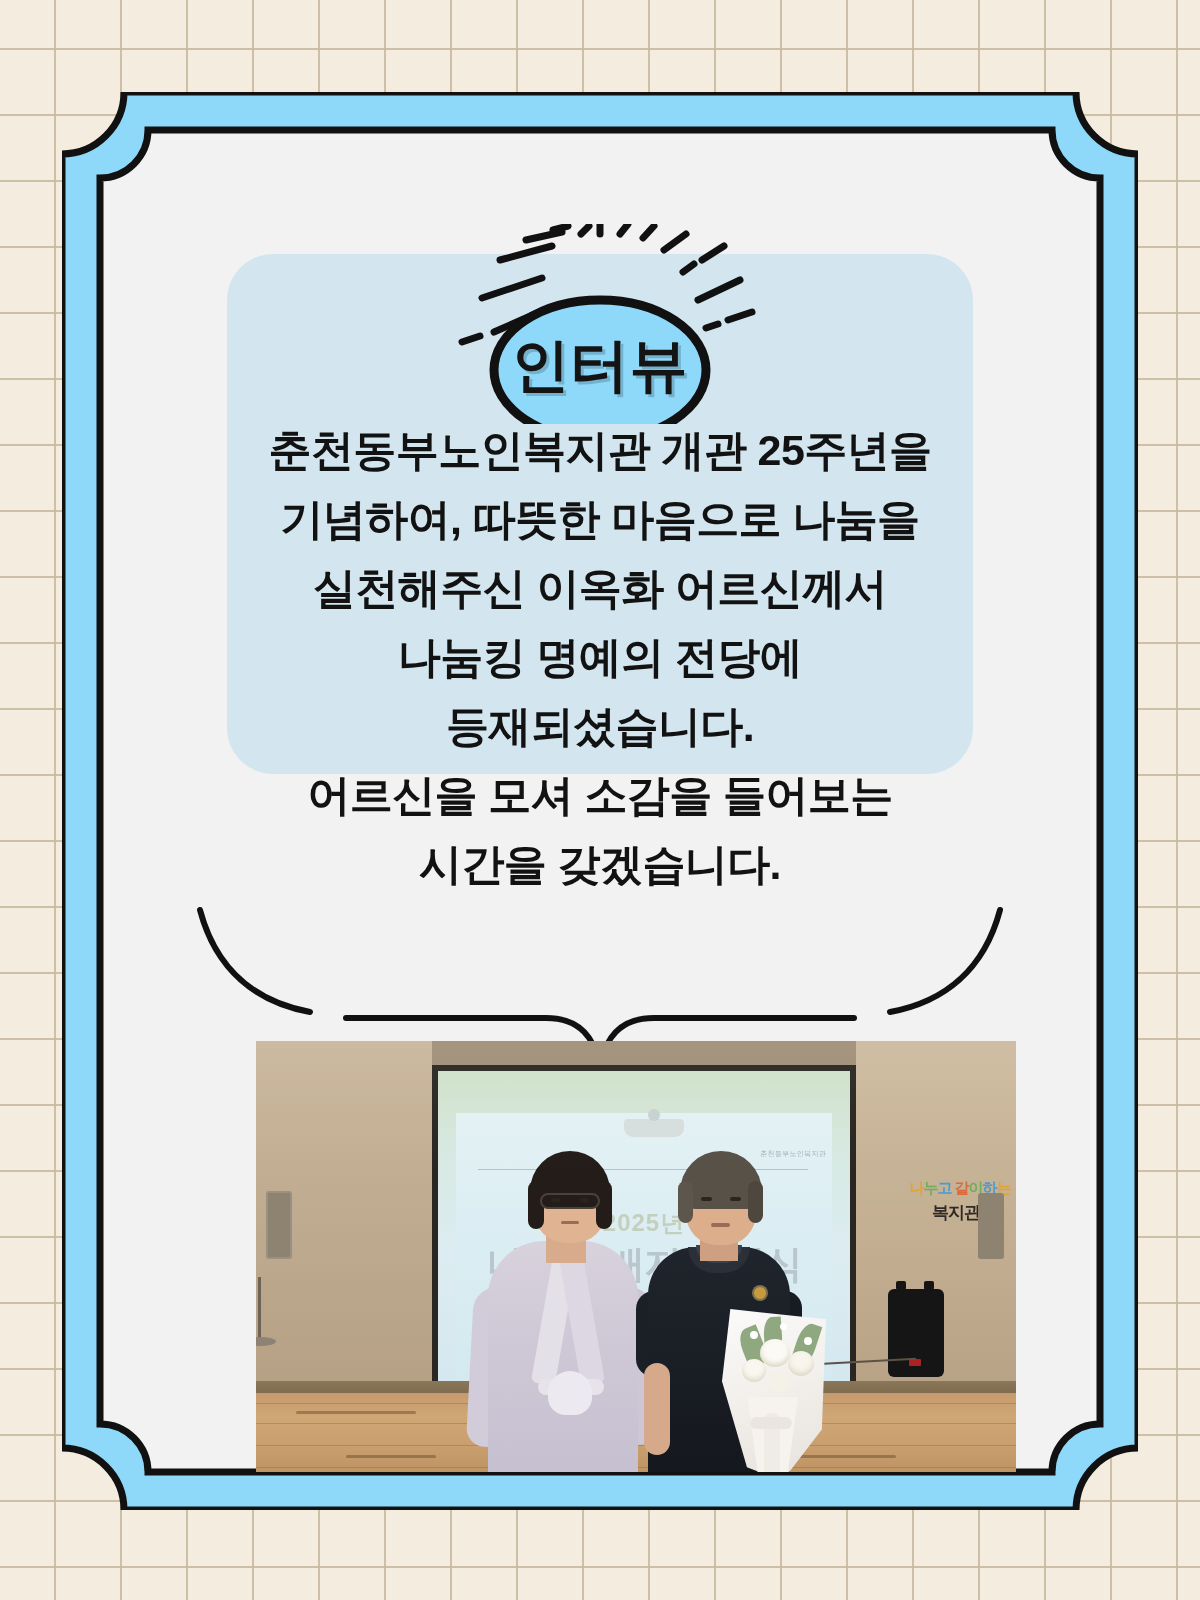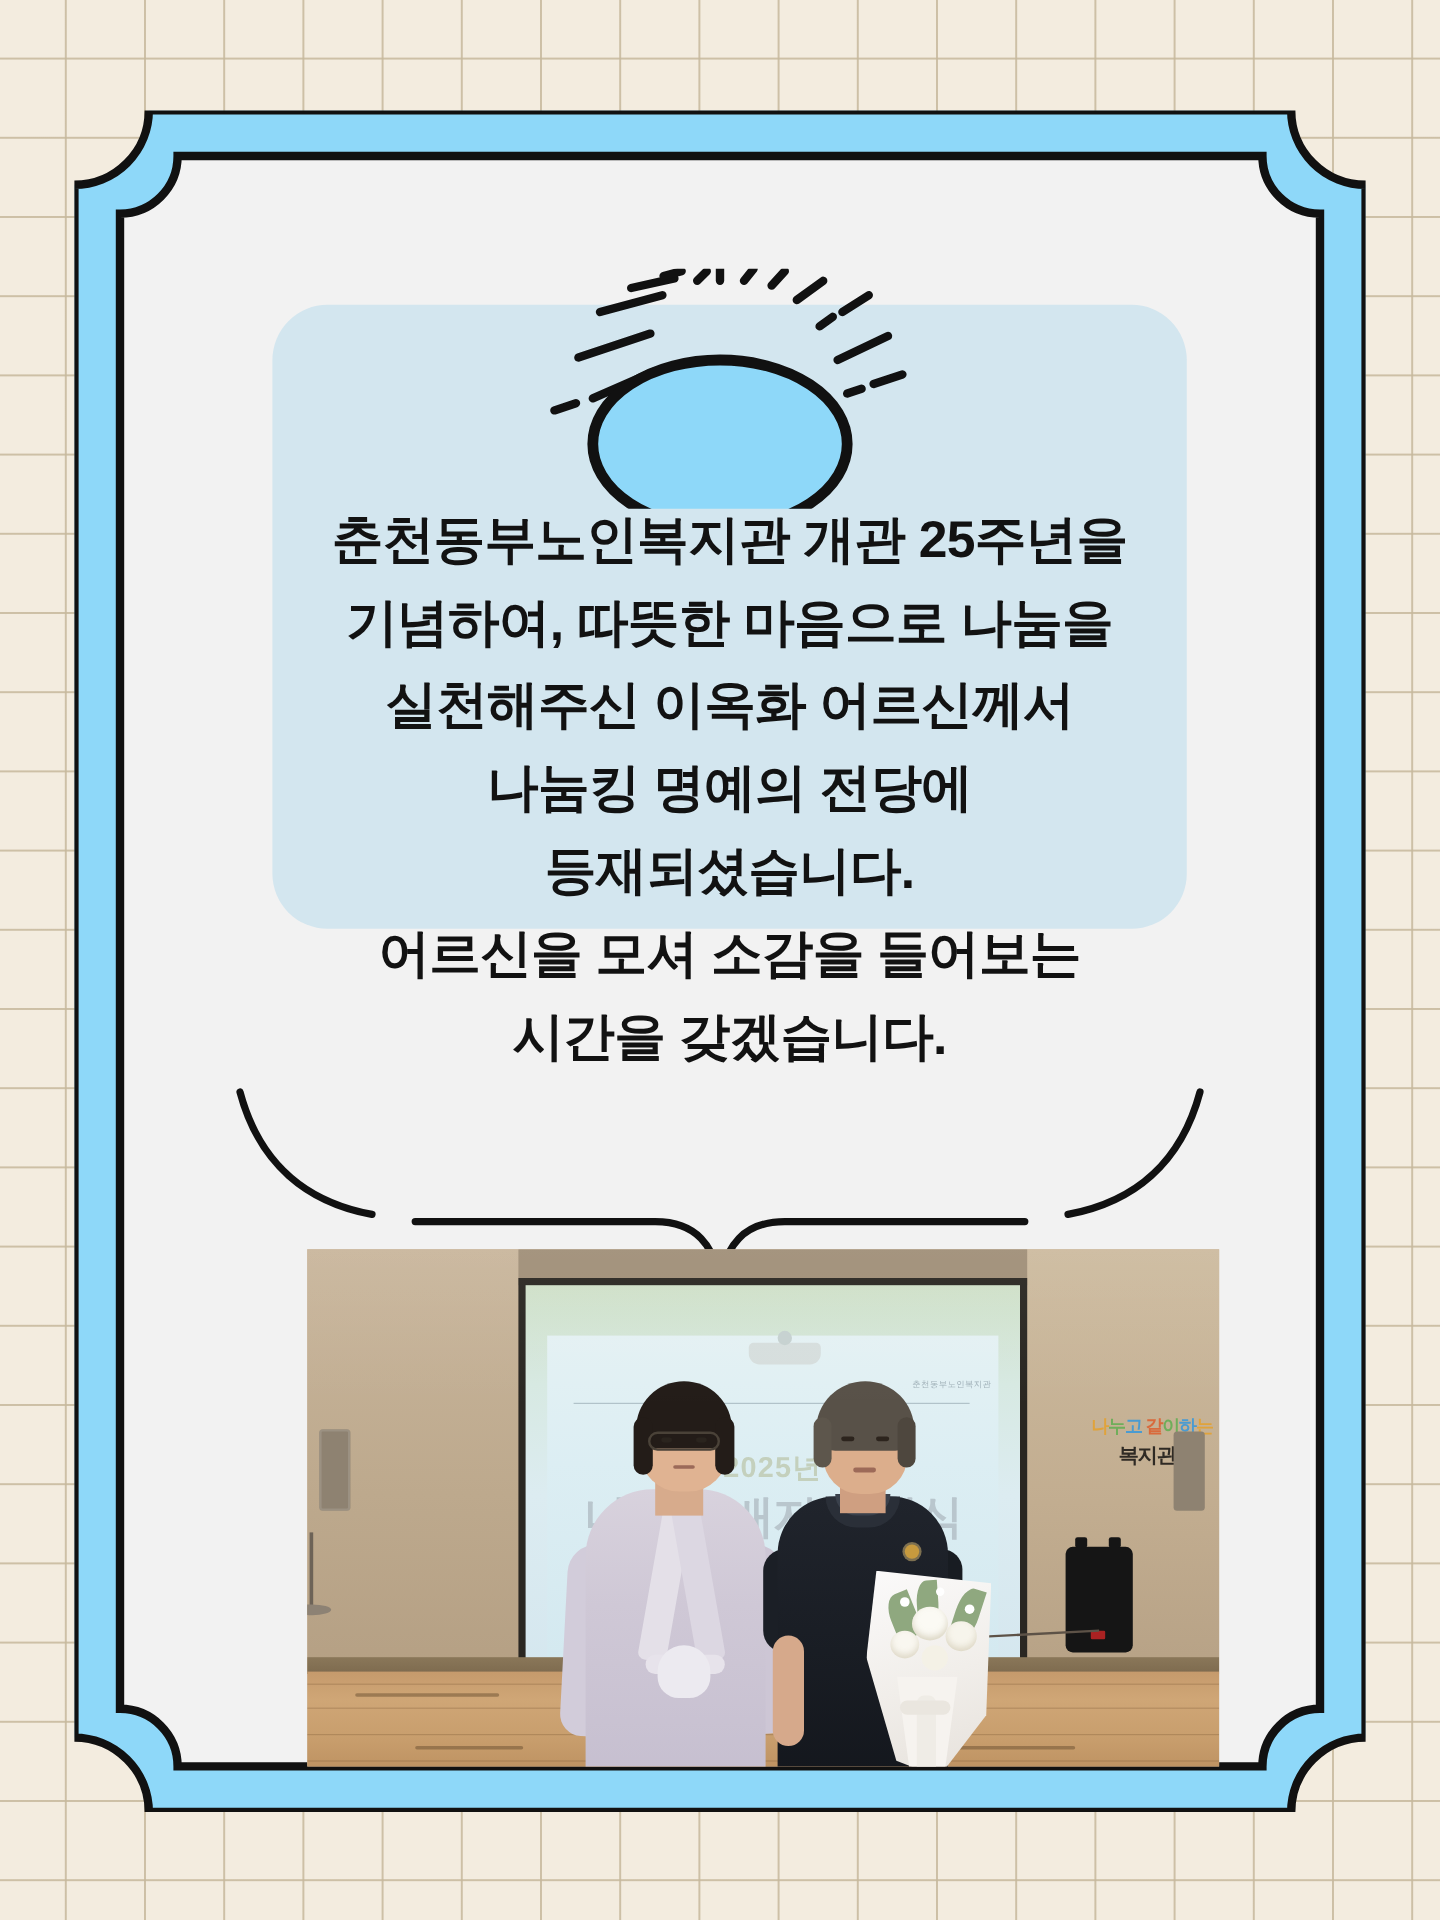--- a/index.html
+++ b/index.html
@@ -38,21 +38,20 @@
     overflow:hidden;
   }
 
   
   #bubble{
     position:absolute;
     left:127px;top:124px;
     width:746px;height:520px;
     background:#d3e6ef;
     border-radius:46px;
-    padding-left:16px;
   }
   #bubble-text{
     position:absolute;
     left:0;right:0;top:162px;
     text-align:center;
     color:#121212;
     font-size:43px;
     line-height:69px;
     font-weight:700;
     letter-spacing:-0.6px;
@@ -252,20 +251,21 @@
           <line x1="203" y1="14" x2="214" y2="2"></line>
           <line x1="224" y1="26" x2="246" y2="10"></line>
           <line x1="243" y1="48" x2="254" y2="40"></line>
           <line x1="262" y1="36" x2="284" y2="22"></line>
           <line x1="258" y1="76" x2="300" y2="56"></line>
           <line x1="266" y1="104" x2="278" y2="100"></line>
           <line x1="288" y1="96" x2="312" y2="88"></line>
         </g>
         <ellipse cx="160" cy="146" rx="106" ry="70" fill="#8ed8f9" stroke="#111111" stroke-width="9"></ellipse>
       </svg>
+      <div id="badge-label">인터뷰</div>
     </div>
 
     <div id="photo">
       <div class="ph wall-left"></div>
       <div class="ph wall-right"></div>
       <div class="ph wall-top"></div>
 
       <div class="ph screen-frame"></div>
       <div class="ph screen"></div>
       <div class="ph screen-card"></div>

